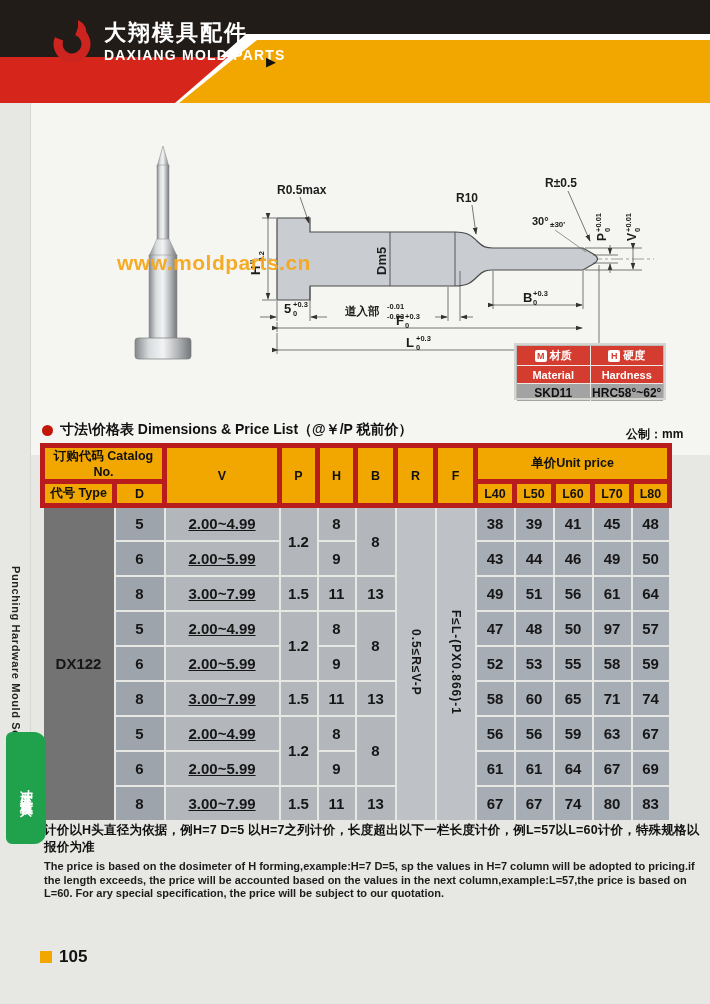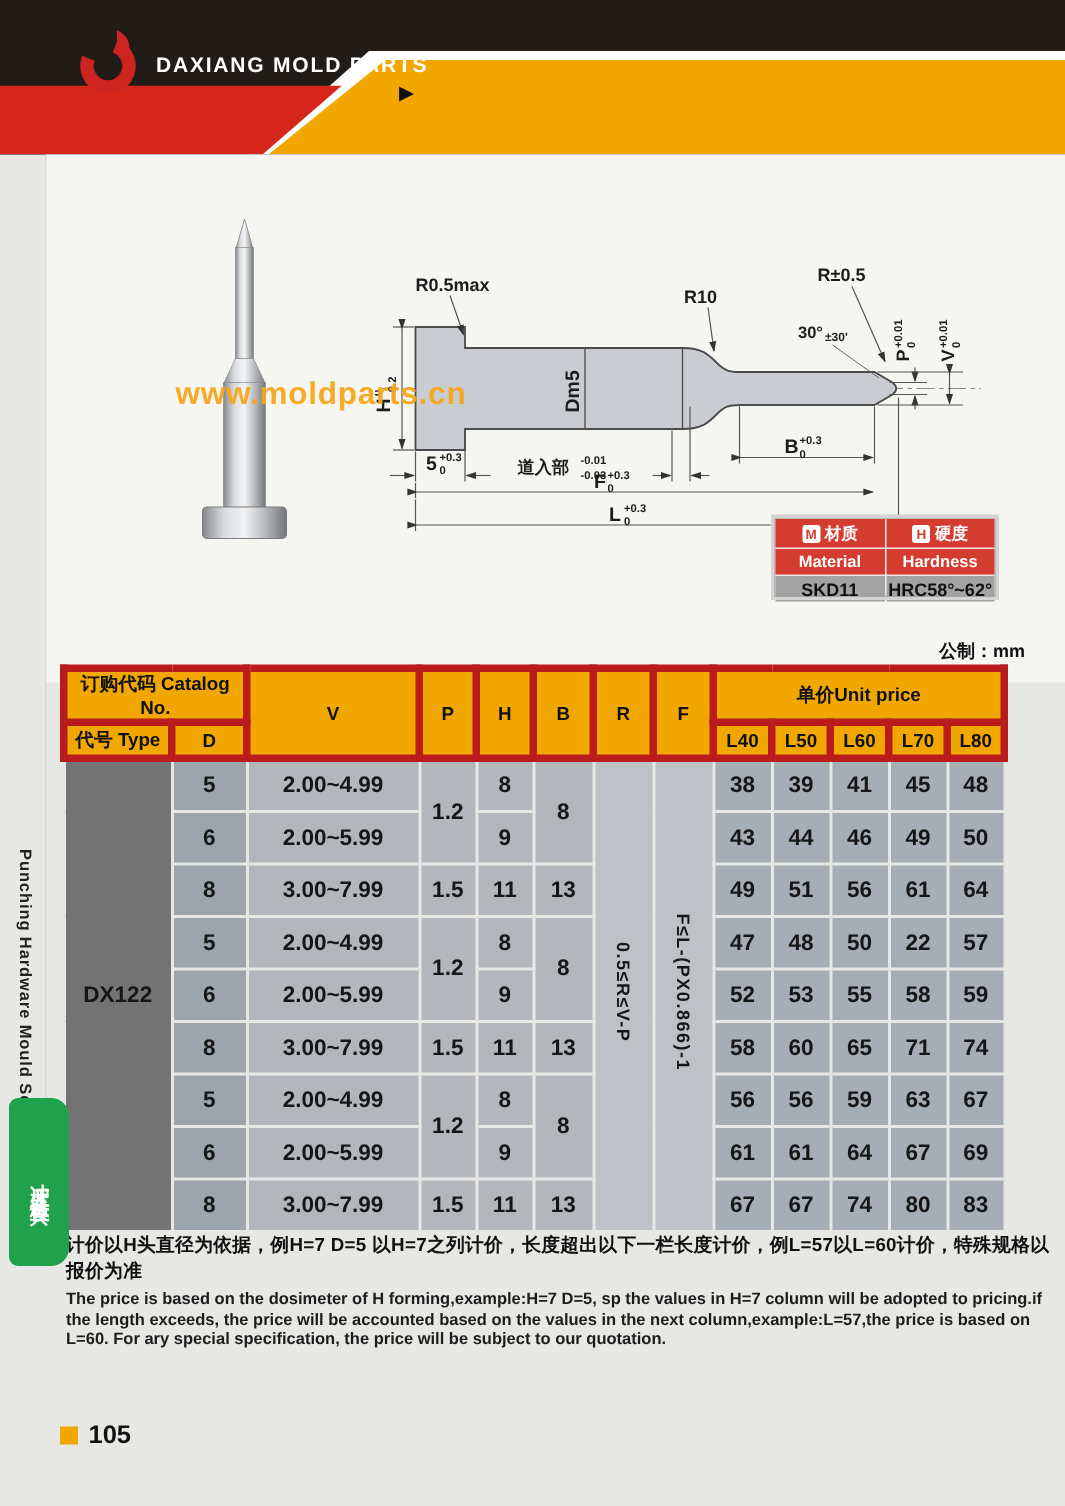--- a/index.html
+++ b/index.html
@@ -46,21 +46,21 @@
   .list-title span { font-size:14px; font-weight:bold; color:#111; }
   .metric { position:absolute; left:626px; top:426px; font-size:12px; font-weight:bold; color:#111; }
   table.price { position:absolute; left:40px; top:443px; width:628px;
     border-collapse:collapse; table-layout:fixed; }
   table.price thead td { background:#F2A700; color:#111; font-weight:bold; font-size:12.5px;
     text-align:center; vertical-align:middle; border:5px solid #b91c1c; height:24px; padding:0; }
   table.price tbody td { text-align:center; vertical-align:middle; font-weight:bold;
     font-size:15px; color:#161616; border:2px solid #E7E7E4; height:35px; padding:0; }
   td.ctype { background:#737373; color:#E6342B; font-size:15px; }
   td.cd { background:#9EA4AC; }
-  td.cv { background:#B3B7BC; font-size:14.5px; }
+  td.cv { background:#B3B7BC; font-size:14.5px;text-decoration:underline; }
   td.cm { background:#B3B7BC; }
   td.cr { background:#BEC1C5; }
   td.cp { background:#A7ADB5; }
   .vtext { writing-mode:vertical-rl; white-space:nowrap; font-size:12px; font-weight:bold;
     letter-spacing:1px; color:#161616; }
   
   .fn { position:absolute; left:44px; top:822px; width:656px; }
   .fn-cn { font-size:12.5px; font-weight:bold; color:#111; letter-spacing:0.2px; }
   .fn-en { margin-top:4px; font-size:11px; font-weight:bold; color:#1c1c1c; line-height:13.5px; }
   
@@ -84,20 +84,21 @@
   <div class="hdr-white"></div>
   <div class="hdr-yellow"></div>
   <div class="hdr-red"></div>
 
   <div class="logo-wrap">
     <svg width="46" height="48" viewBox="0 0 46 48">
       <circle cx="22" cy="26" r="14" fill="none" stroke="#CE2420" stroke-width="9" stroke-dasharray="66 22" transform="rotate(-70 22 26)"></circle>
       <path d="M28,2 q10,5 8,16 l-8,-6 z" fill="#CE2420"></path>
     </svg>
     <div>
+      <div class="brand-cn">大翔模具配件</div>
       <div class="brand-en">DAXIANG MOLD PARTS</div>
     </div>
   </div>
 
   <div class="prod-wrap">
     <span class="tri">▶</span>
   </div>
 
   <div class="vline"></div>
   <div class="panel">
@@ -228,20 +229,24 @@
         <span class="badge">H</span>
         <span>硬度</span>
       </div>
       <div class="c red">Material</div>
       <div class="c red">Hardness</div>
       <div class="c gray">SKD11</div>
       <div class="c gray">HRC58°~62°</div>
     </div>
   </div>
 
+  <div class="list-title">
+    <div class="dot"></div>
+    <span>寸法\价格表 Dimensions &amp; Price List（@￥/P 税前价）</span>
+  </div>
   <div class="metric">公制：mm</div>
 
   <table class="price">
     <colgroup>
       <col style="width:72px">
         <col style="width:50px">
         <col style="width:115px">
       <col style="width:38px">
         <col style="width:38px">
         <col style="width:40px">
@@ -314,21 +319,21 @@
       </tr>
       <tr>
         <td class="cd">5</td>
         <td class="cv">2.00~4.99</td>
         <td class="cm" rowspan="2">1.2</td>
         <td class="cm">8</td>
         <td class="cm" rowspan="2">8</td>
         <td class="cp">47</td>
         <td class="cp">48</td>
         <td class="cp">50</td>
-        <td class="cp">22</td>
+        <td class="cp">97</td>
         <td class="cp">57</td>
       </tr>
       <tr>
         <td class="cd">6</td>
         <td class="cv">2.00~5.99</td>
         <td class="cm">9</td>
         <td class="cp">52</td>
         <td class="cp">53</td>
         <td class="cp">55</td>
         <td class="cp">58</td>

